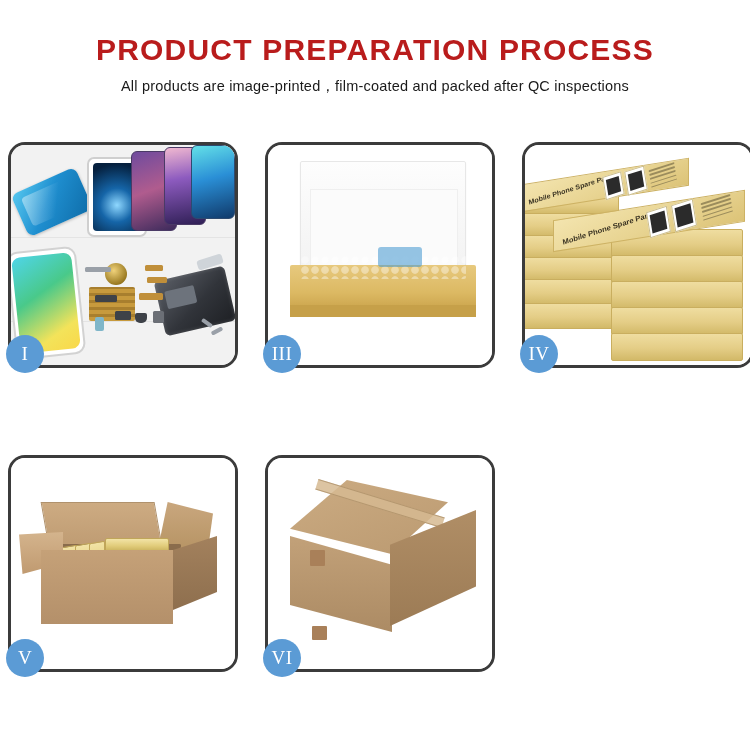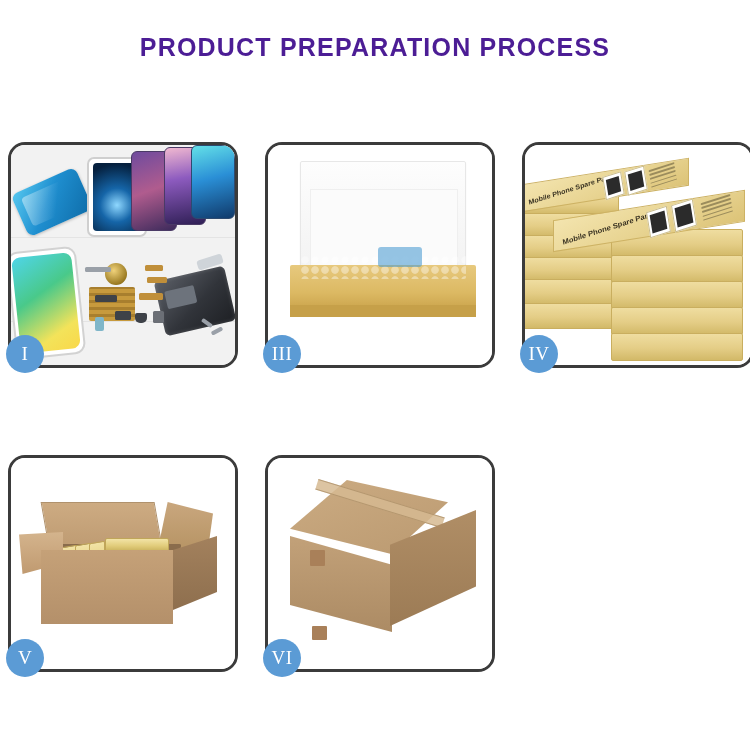--- a/index.html
+++ b/index.html
@@ -6,21 +6,21 @@
   body{
     width:750px;height:750px;background:#ffffff;
     font-family:"Liberation Sans", sans-serif;
     overflow:hidden;position:relative;
   }
   .page{width:750px;height:750px;position:relative;}
 
   
   .header{width:750px;text-align:center;padding-top:34px;}
   .title{
-    font-size:25px;font-weight:700;color:#4c1d95;
+    font-size:30px;font-weight:700;color:#b91c1c;
     letter-spacing:1.2px;line-height:1.05;
     font-family:"Liberation Sans", sans-serif;
     white-space:nowrap;
     text-align:center;
   }
   .subtitle{
     font-size:14.5px;color:#1a1a1a;margin-top:11px;
     letter-spacing:.2px;white-space:nowrap;
     font-family:"Liberation Sans", sans-serif;
   }
@@ -213,20 +213,21 @@
   .s-shadow{position:absolute;left:40px;top:14px;width:160px;height:60px;
     background:rgba(235,235,235,.9);border-radius:14px;transform:rotate(-6deg);z-index:-1;}
 </style>
 </head>
 <body>
 
 <div class="page">
 
   <div class="header">
     <div class="title">PRODUCT PREPARATION PROCESS</div>
+    <div class="subtitle">All products are image-printed，film-coated and packed after QC inspections</div>
   </div>
 
   <div class="grid">
 
     <div class="panel">
       <div class="panel-inner p1">
         <div class="strip" style="top:92px;"></div>
         <div class="strip" style="top:176px;"></div>
 
         <div class="scr film"></div>

